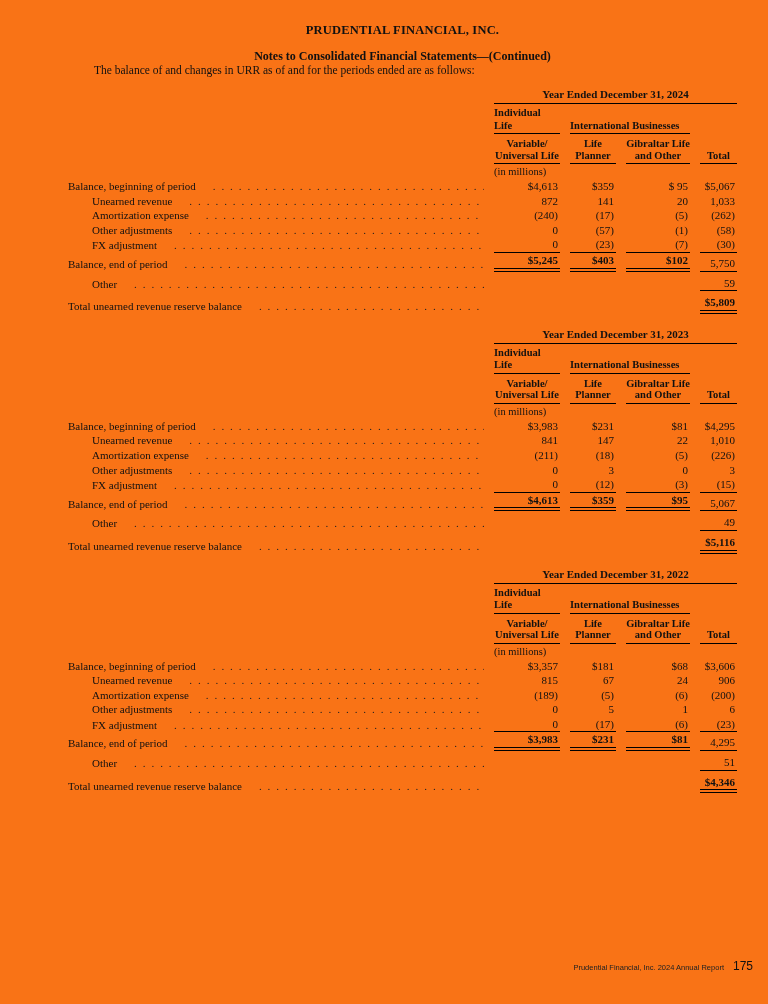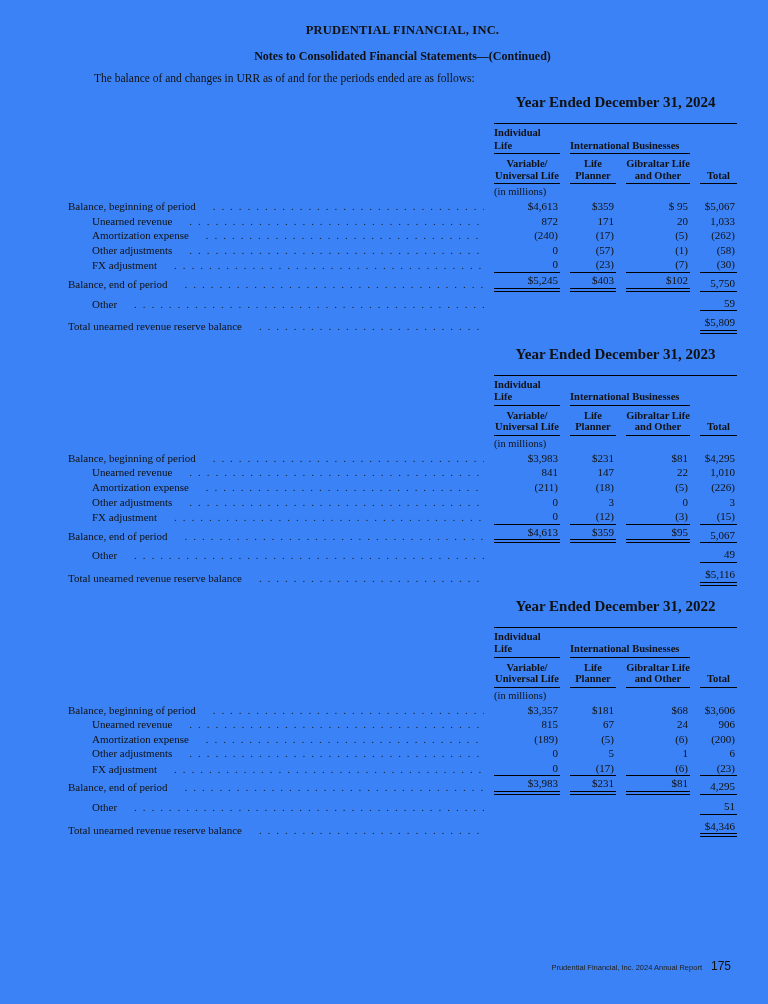--- a/index.html
+++ b/index.html
@@ -1,18 +1,18 @@
 <!DOCTYPE html>
 <html><head>
 <meta charset="utf-8">
 <style>
   html, body { margin: 0; padding: 0; background: #e8e8e8; }
   .page {
     width: 768px; height: 1004px;
-    background: #3b82f6;
+    background: #f97316;
     position: relative;
     font-family: "Liberation Serif", serif;
     color: #111111;
     overflow: hidden;
     margin: 0 auto;
   }
   .content { padding: 0 31px 0 68px; }
 
   .doc-title {
     text-align: center; font-weight: bold; font-size: 12.5px;
@@ -20,41 +20,41 @@
   }
   .doc-subtitle {
     text-align: center; font-weight: bold; font-size: 12px;
     margin-top: 11px;
   }
   .section-heading {
     font-weight: bold; font-style: italic; font-size: 12px;
     margin-top: 16px;
   }
   .intro {
-    font-size: 11.5px; margin-top: 8px; text-indent: 26px;
+    font-size: 11.5px; margin-top: 0; text-indent: 26px;
   }
 
   
   .fin-table {
     table-layout: fixed; border-collapse: collapse;
     width: 669px; margin-top: 9px; margin-bottom: 11px;
     font-size: 11px;
   }
   .fin-table col.c-label { width: 416px; }
   .fin-table col.c1 { width: 76px; }
   .fin-table col.c2 { width: 56px; }
   .fin-table col.c3 { width: 74px; }
   .fin-table col.c4 { width: 47px; }
   .fin-table td { padding: 0; vertical-align: bottom; }
   .fin-table td.num-td { padding-left: 10px; }
 
   .cell { display: block; }
   .year-head {
-    text-align: center; font-weight: bold; font-size: 15px;
-    line-height: 13px; padding-top: 3px; padding-bottom: 14px;
+    text-align: center; font-weight: bold; font-size: 11px;
+    line-height: 13px; padding-top: 3px; padding-bottom: 2px;
     border-bottom: 1.5px solid #000;
   }
   .grp-head {
     text-align: left; font-weight: bold; font-size: 10.5px;
     line-height: 12.5px; padding-top: 3px; padding-bottom: 1px;
     border-bottom: 1.5px solid #000;
   }
   .col-head {
     text-align: center; font-weight: bold; font-size: 10.5px;
     line-height: 11.5px; padding-top: 4px; padding-bottom: 2px;
@@ -67,25 +67,25 @@
   .label-flex { display: flex; align-items: baseline; line-height: 14.6px; gap: 14px; }
   .label-text { white-space: nowrap; }
   .label-flex.indent .label-text { padding-left: 24px; }
   .leader {
     flex: 1; overflow: hidden; white-space: nowrap;
     letter-spacing: 1.6px; padding-left: 3px; padding-right: 8px;
     color: #222;
   }
   .num { text-align: right; padding-right: 2px; white-space: pre; }
   .rule-s { border-bottom: 1.4px solid #000; }
-  .rule-d { border-bottom: 4px double #000; }
+  .rule-d { border-bottom: 4px double #000; font-weight: bold; }
   tr.space-above td { padding-top: 4px; }
 
   .footer {
-    position: absolute; top: 959px; right: 37px;
+    position: absolute; top: 959px; right: 15px;
     display: flex; align-items: baseline; gap: 9px;
     font-family: "Liberation Sans", sans-serif;
   }
   .footer-text { font-size: 7.5px; color: #222; }
   .page-number { font-size: 12px; color: #111; }
 </style>
 </head>
 <body>
 
 <div class="page">
@@ -167,21 +167,21 @@
               <td class="label-td">
                 <div class="label-flex indent">
                   <span class="label-text">Unearned revenue</span>
                   <span class="leader">. . . . . . . . . . . . . . . . . . . . . . . . . . . . . . . . . . . . . . . . . . . . . . . . . . . . . . . . . . . . . . . . . . . . . . . . . . . . . . . . . . . . . . . . . . . . . . . . . . . . . . . . . . . . . . . . . . . . . . . . </span>
                 </div>
               </td>
               <td class="num-td">
                 <div class="cell num">872</div>
               </td>
               <td class="num-td">
-                <div class="cell num">171</div>
+                <div class="cell num">141</div>
               </td>
               <td class="num-td">
                 <div class="cell num">20</div>
               </td>
               <td class="num-td">
                 <div class="cell num">1,033</div>
               </td>
             </tr>
             <tr class="body-row">
               <td class="label-td">

